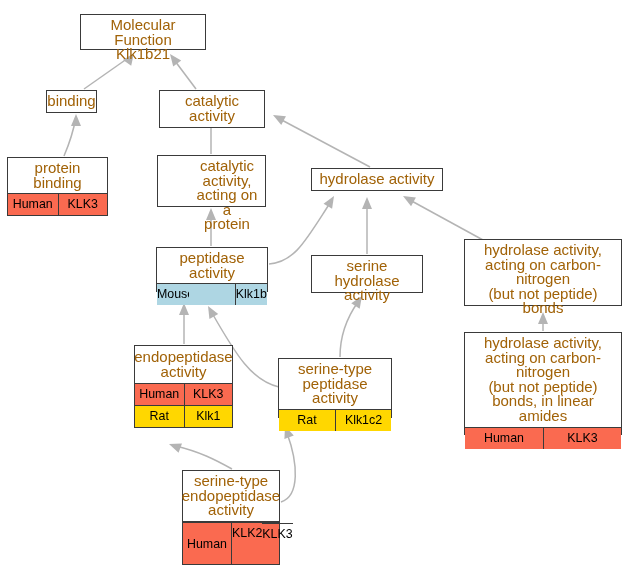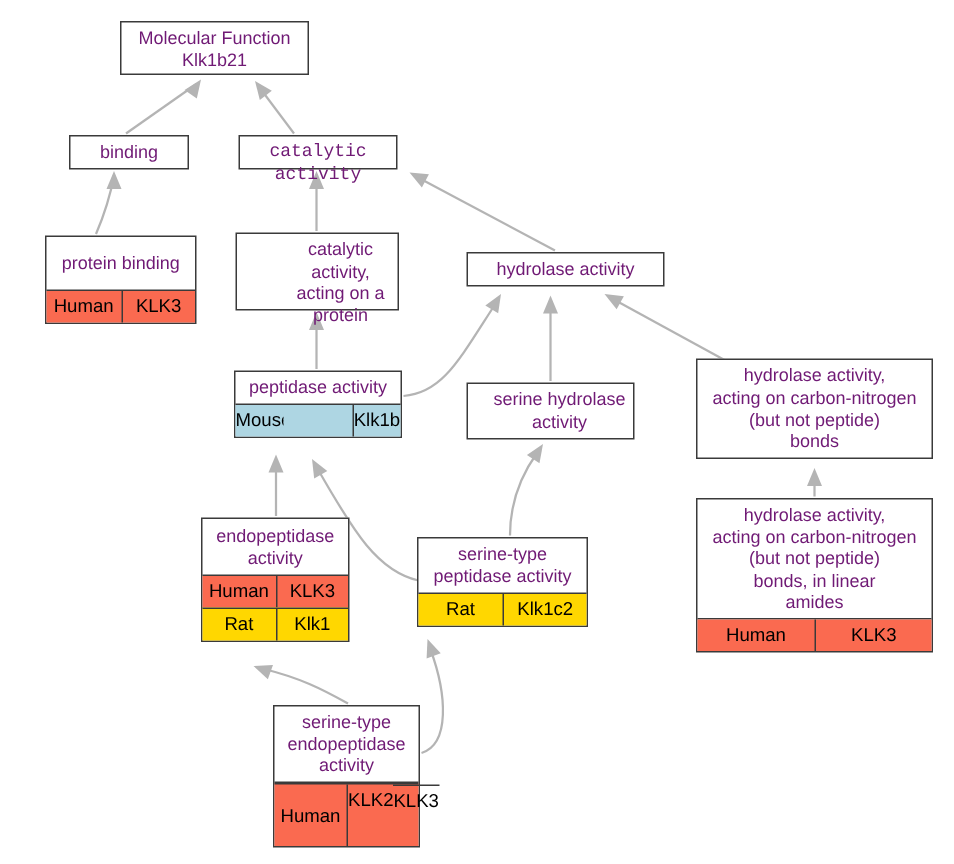--- a/index.html
+++ b/index.html
@@ -29,23 +29,23 @@
     flex-direction:column;
     z-index:2;
   }
   .node-title{
     box-sizing:border-box;
     flex:1 1 auto;
     display:flex;
     align-items:center;
     justify-content:center;
     text-align:center;
-    font-size:12px;
+    font-size:15px;
     line-height:14.6px;
-    color:#701a75;
+    color:#a16207;
     padding:3px 5px;
     white-space:pre-line;
   }
   .ann-table{
     box-sizing:border-box;
     display:flex;
     flex-direction:column;
     border-top:1.6px solid #3a3a3a;
   }
   .ann-row{
@@ -135,27 +135,27 @@
       <path d="M 232 469 C 214 459 200 452 176 446" fill="none" stroke="#b4b4b4" stroke-width="1.5"></path>
       <polygon points="0,0 -5,12 5,12" fill="#b4b4b4" transform="translate(169,444) rotate(-70)"></polygon>
       <path d="M 281 502 C 300 496 298 463 287 433" fill="none" stroke="#b4b4b4" stroke-width="1.5"></path>
       <polygon points="0,0 -5,12 5,12" fill="#b4b4b4" transform="translate(285,426) rotate(-20)"></polygon>
     </svg>
   <div id="node-layer">
       <div class="node" style="left: 80px; top: 14px; width: 126px; height: 36px;">
         <div class="node-title">Molecular Function
 Klk1b21</div>
       </div>
-      <div class="node" style="left: 46px; top: 90px; width: 80px; height: 23px;">
+      <div class="node" style="left: 46px; top: 90px; width: 51px; height: 23px;">
         <div class="node-title">binding</div>
       </div>
-      <div class="node" style="left: 159px; top: 90px; width: 106px; height: 23px; font-family: Liberation Mono, monospace;">
+      <div class="node" style="left: 159px; top: 90px; width: 106px; height: 38px;">
         <div class="node-title">catalytic activity</div>
       </div>
-      <div class="node" style="left: 30px; top: 157px; width: 101px; height: 59px;">
+      <div class="node" style="left: 7px; top: 157px; width: 101px; height: 59px;">
         <div class="node-title">protein binding</div>
         <div class="ann-table">
           <div class="ann-row" style="background: rgb(250, 106, 80);">
             <div class="ann-cell">Human</div>
             <div class="ann-cell">KLK3</div>
           </div>
         </div>
       </div>
       <div class="node" style="left: 157px; top: 155px; width: 109px; height: 52px; padding-left: 31px;">
         <div class="node-title">catalytic activity,

